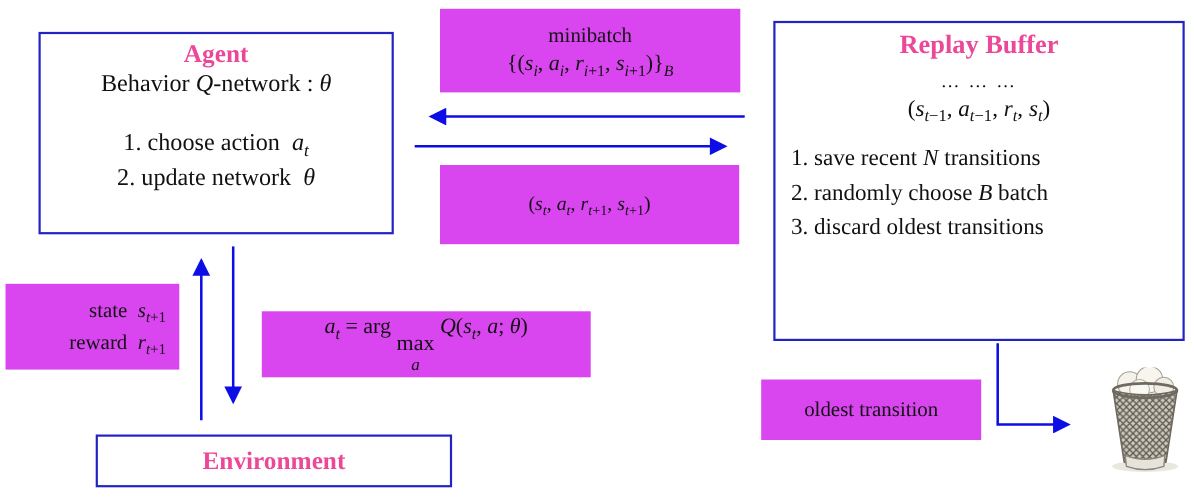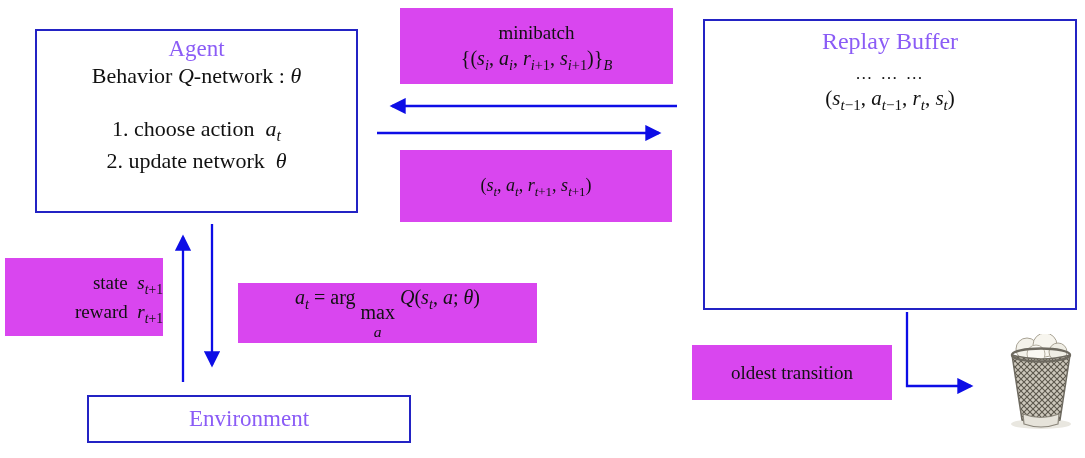--- a/index.html
+++ b/index.html
@@ -9,21 +9,21 @@
   }
   .box{
     position:absolute;border:2px solid #2323c4;background:#fff;
     box-sizing:border-box;text-align:center;z-index:2;
   }
   .hl{
     position:absolute;background:#d946ef;box-sizing:border-box;
     display:flex;flex-direction:column;justify-content:center;align-items:center;
     z-index:3;
   }
-  .blue-title{color:#8b5cf6;font-weight:normal;}
+  .blue-title{color:#ec4899;font-weight:bold;}
   sub{font-size:0.72em;line-height:0;}
   i{font-style:italic;}
 
   
   #agent-box{left:35px;top:29px;width:323px;height:184px;padding-top:5px;}
   #agent-title{font-size:23px;}
   #agent-subtitle{font-size:22px;margin-top:1px;}
   .agent-steps{margin-top:24px;font-size:22px;line-height:1.45;}
 
   
@@ -35,21 +35,21 @@
 
   
   #env-box{left:39px;top:395px;width:324px;height:48px;display:flex;align-items:center;justify-content:center;margin-left:48px;}
   #env-title{font-size:23px;}
 
   
   #minibatch-label{left:400px;top:8px;width:273px;height:76px;font-size:19px;line-height:1.3;}
   #minibatch-formula{font-size:20px;}
   #newtrans-label{left:400px;top:150px;width:272px;height:72px;font-size:19px;line-height:1.3;}
   #newtrans-formula{font-size:18px;}
-  #state-label{left:5px;top:258px;width:158px;height:78px;align-items:flex-end;font-size:19px;line-height:1.55;}
+  #state-label{left:5px;top:258px;width:158px;height:78px;align-items:flex-end;padding-right:12px;font-size:19px;line-height:1.55;}
   #action-label{left:238px;top:283px;width:299px;height:60px;font-size:20px;}
   #oldest-label{left:692px;top:345px;width:200px;height:55px;font-size:19px;}
 
   .stack{display:inline-flex;flex-direction:column;align-items:center;vertical-align:-0.75em;justify-content:center;}
   .under{font-size:0.78em;line-height:1;}
 
   #arrow-layer{position:absolute;left:0;top:0;z-index:1;pointer-events:none;}
   #trash{position:absolute;left:1000px;top:334px;width:82px;height:96px;z-index:2;}
 </style>
 </head>
@@ -75,20 +75,25 @@
     <div>1. choose action&nbsp; <i>a<sub>t</sub></i></div>
     <div>2. update network&nbsp; <i>θ</i></div>
   </div>
 </div>
 
 <div class="box" id="replay-box">
   <div class="blue-title" id="replay-title">Replay Buffer</div>
   <div class="buffer-entries">
     <div class="buffer-dots">… … …</div>
     <div>(<i>s</i><sub><i>t</i>−1</sub>, <i>a</i><sub><i>t</i>−1</sub>, <i>r<sub>t</sub></i>, <i>s<sub>t</sub></i>)</div>
+  </div>
+  <div class="buffer-steps">
+    <div>1. save recent <i>N</i> transitions</div>
+    <div>2. randomly choose <i>B</i> batch</div>
+    <div>3. discard oldest transitions</div>
   </div>
 </div>
 
 <div class="box" id="env-box">
   <div class="blue-title" id="env-title">Environment</div>
 </div>
 
 <div class="hl" id="minibatch-label">
   <div>minibatch</div>
   <div id="minibatch-formula">{(<i>s<sub>i</sub></i>, <i>a<sub>i</sub></i>, <i>r</i><sub><i>i</i>+1</sub>, <i>s</i><sub><i>i</i>+1</sub>)}<sub><i>B</i></sub></div>

